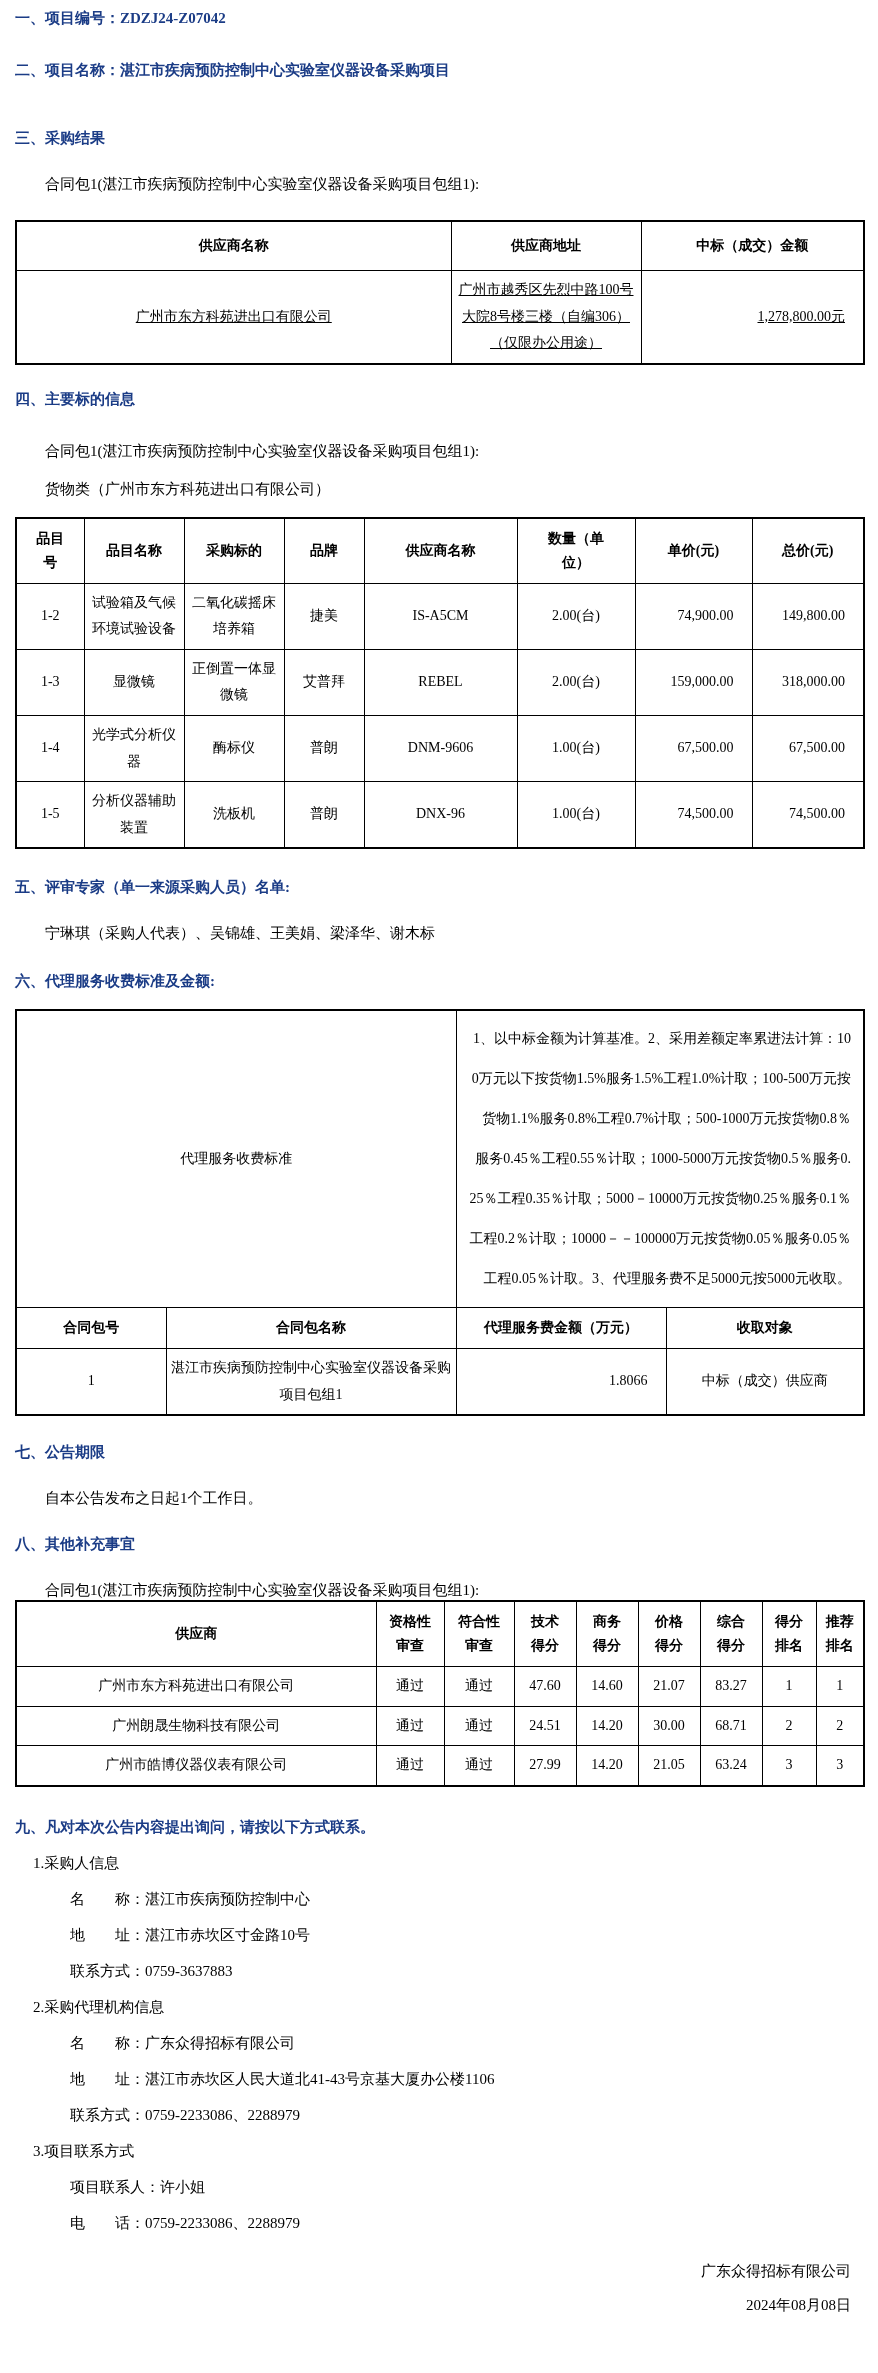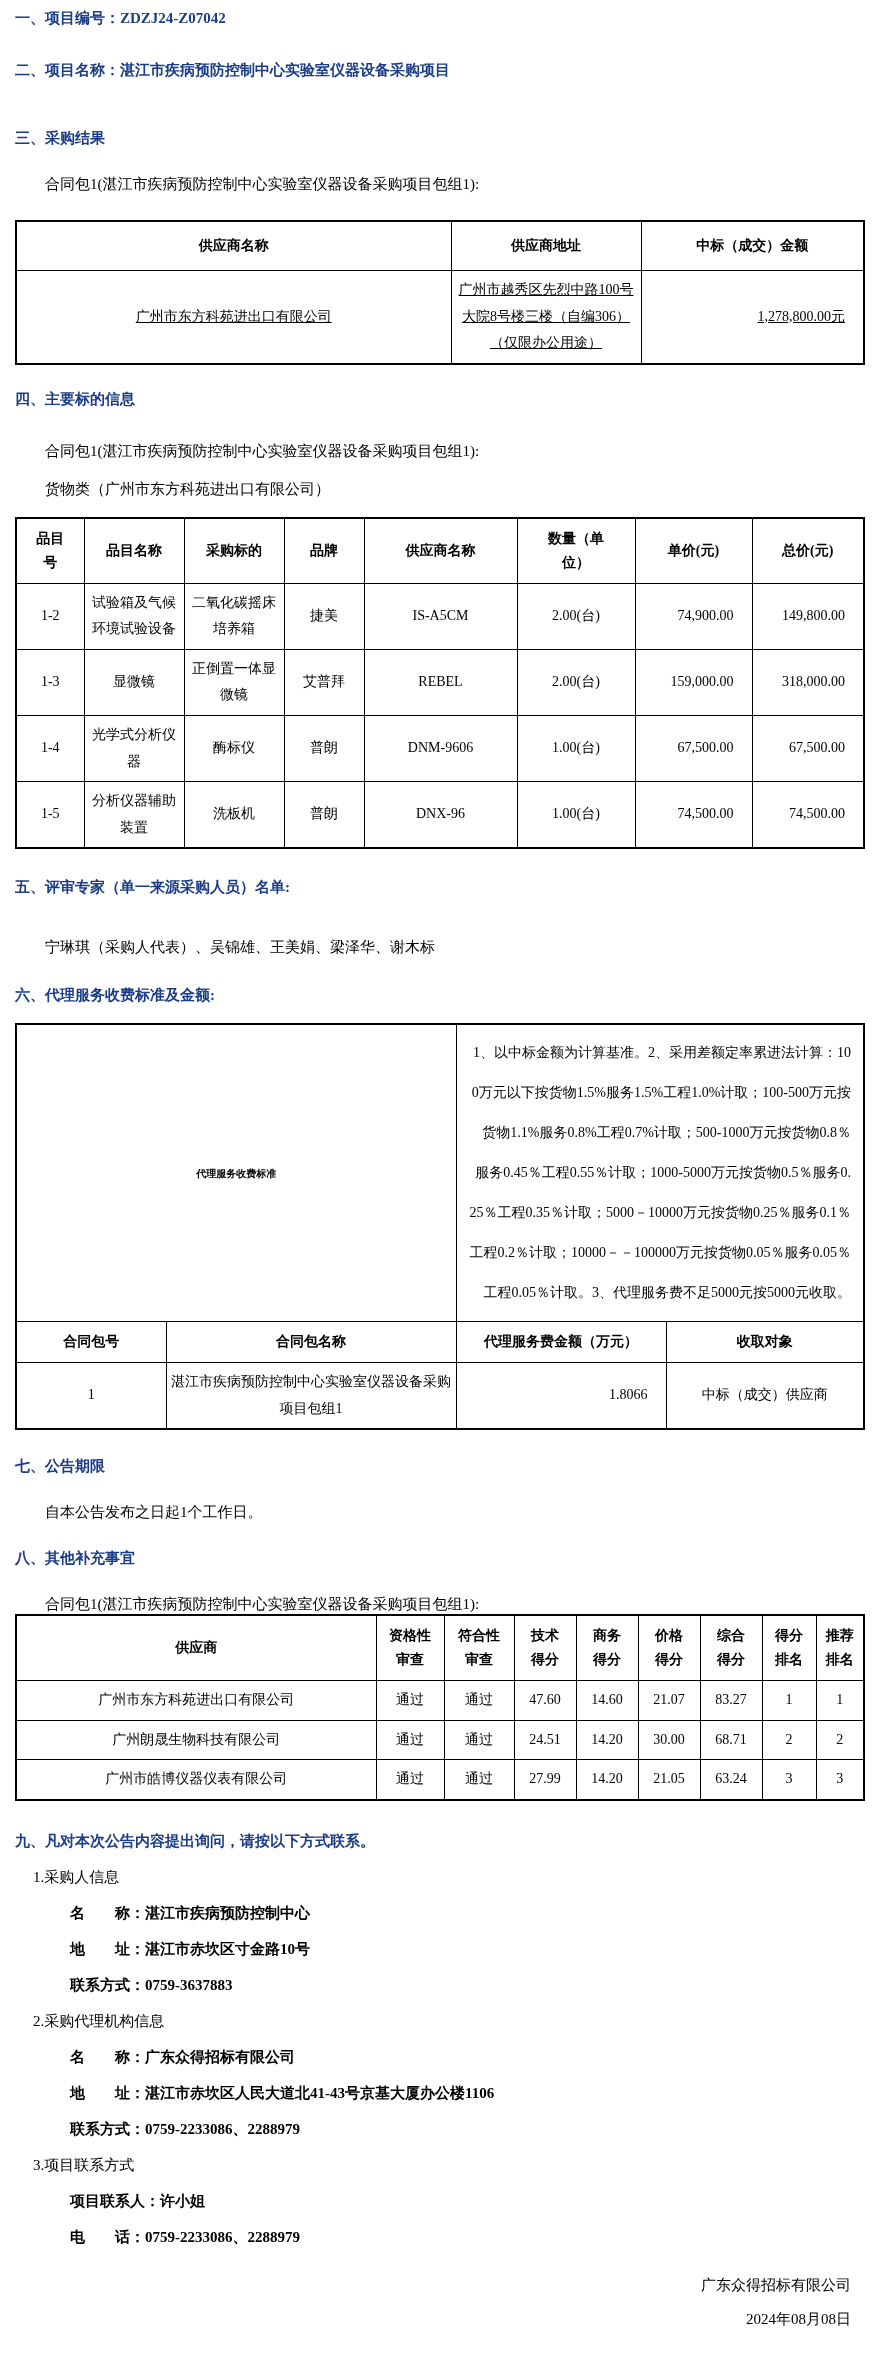--- a/index.html
+++ b/index.html
@@ -58,32 +58,32 @@
   .tbl td.num{
     text-align:right;
     padding-right:18px;
   }
   .tbl td.fee-text{
     text-align:right;
     line-height:40px;
     padding:8px 12px;
     font-size:14px;
   }
-  .tbl td.fee-label{font-size:10px;font-weight:bold;}
+  .tbl td.fee-label{font-size:14px;}
   .t1 th{height:32px;}
   .t1 td{height:80px;text-decoration:underline;}
   .names{
-    margin-top:40px;
+    margin-top:26px;
     padding-left:30px;
     line-height:20px;
   }
   .contact-block{margin-top:4px;}
   .cline{line-height:20px;margin-top:16px;}
   .ind1{padding-left:18px;}
-  .ind2{padding-left:55px;font-weight:bold;}
+  .ind2{padding-left:55px;}
   .footer{
     margin-top:28px;
     text-align:right;
     padding-right:12px;
   }
   .footer .fline{line-height:20px;margin-top:14px;}
 </style>
 </head>
 <body>
 

